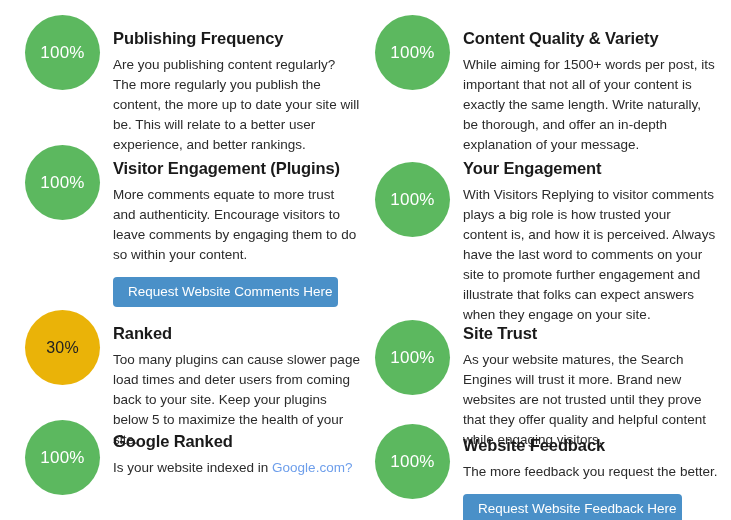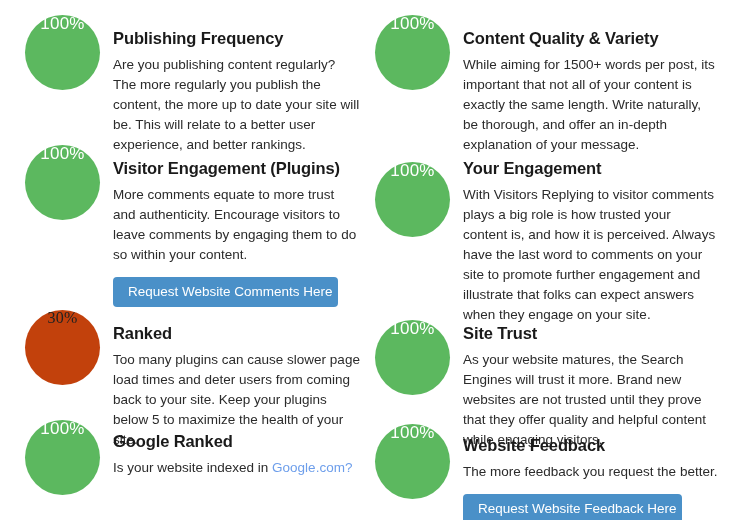--- a/index.html
+++ b/index.html
@@ -41,36 +41,36 @@
   
   .bubble {
     position: absolute;
     left: 25px;
     top: 0px;
     width: 75px;
     height: 75px;
     border-radius: 50%;
     box-sizing: border-box;
     display: flex;
+    align-items: center;
     justify-content: center;
   }
   .bubble-value {
     font-size: 17px;
     line-height: 1;
     letter-spacing: 0.2px;
   }
   .bubble.green {
     background: #5cb85f;
   }
   .bubble.green .bubble-value {
     color: #ffffff;
   }
   .bubble.yellow {
-    background: #c2410c;
-    font-family: Liberation Serif, serif;
+    background: #eab308;
   }
   .bubble.yellow .bubble-value {
     color: #222222;
     font-size: 16px;
   }
 
   
   .content {
     position: absolute;
     left: 113px;

